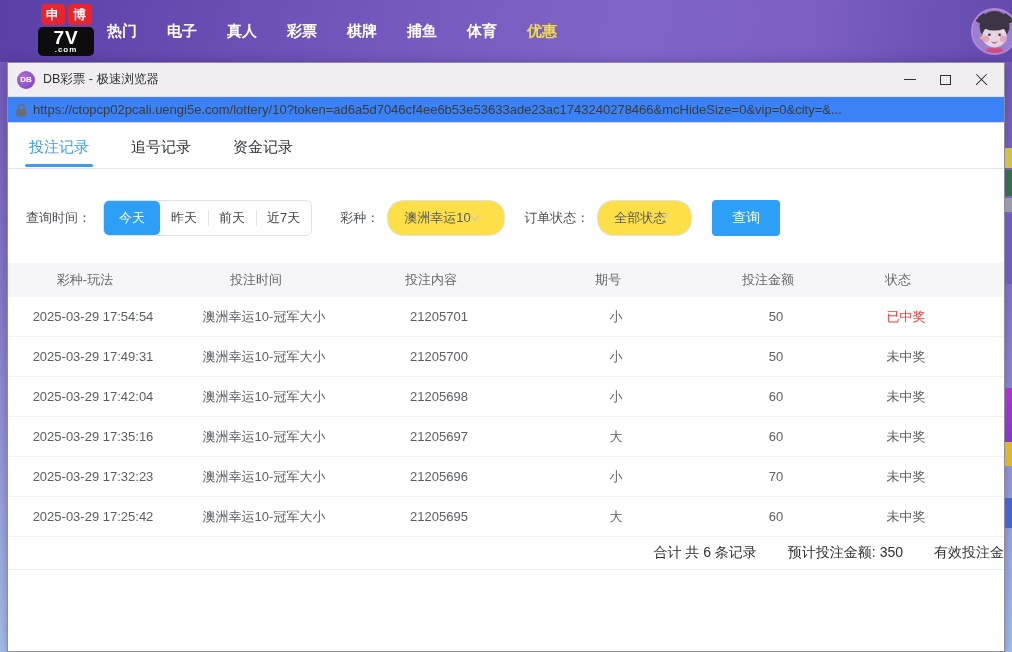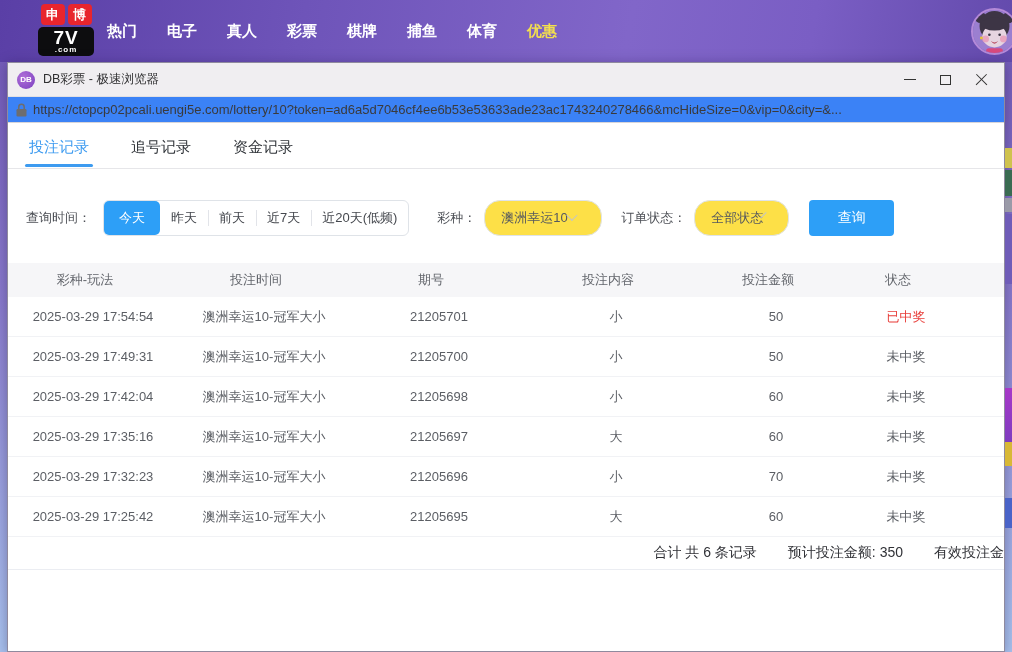--- a/index.html
+++ b/index.html
@@ -58,21 +58,21 @@
   .seg.active { background:#2d9ff7; color:#fff; border-radius:5px; padding:0 15px; }
   .seg.active + .seg::before { display:none; }
   .lbl-lottery { margin:0 8px 0 28px; }
   .lbl-status { margin:0 8px 0 19px; }
   .select { height:36px; border:1px solid #dfe3e8; border-radius:16px; display:flex; align-items:center;
     padding:0 26px 0 16px; font-size:13px; color:#55585f; cursor:pointer; background:#fde047; white-space:nowrap; }
   .sel-lottery { width:118px; }
   .sel-status { width:95px; }
   .chev { margin-left:auto; width:8px; height:8px; border-right:1.5px solid #c0c4cc; border-bottom:1.5px solid #c0c4cc;
     transform:rotate(45deg) translate(-2px,-2px); }
-  .search-btn { margin-left:20px; width:85px; height:36px; background:#2d9ff7; color:#fff; border:none;
+  .search-btn { margin-left:20px; width:68px; height:36px; background:#2d9ff7; color:#fff; border:none;
     border-radius:4px; font-size:14px; cursor:pointer; font-family:inherit; }
   
   .table { margin-top:27px; width:100%; }
   .thead,.trow { display:grid; grid-template-columns:154px 188px 162px 192px 128px 132px; align-items:center; text-align:center; }
   .thead { height:34px; background:#f6f6f8; font-size:13px; color:#63666c; }
   .trow { height:40px; font-size:13px; color:#5b5e64; border-bottom:1px solid #f1f2f5; background:#fff;padding-left:8px; }
   .c-status.won { color:#e8403c; }
   
   .summary { display:flex; justify-content:flex-end; align-items:center; gap:31px; height:33px;
     border-bottom:1px solid #ebedf2; font-size:14px; color:#303136; white-space:nowrap; overflow:hidden; }
@@ -159,41 +159,40 @@
         <div class="tab">资金记录</div>
       </div>
 
       <div class="filterbar">
         <span class="f-label lbl-time">查询时间：</span>
         <div class="seg-group">
           <div class="seg active">今天</div>
           <div class="seg">昨天</div>
           <div class="seg">前天</div>
           <div class="seg">近7天</div>
-          <div class="seg">近20天(低频)</div>
         </div>
         <span class="f-label lbl-lottery">彩种：</span>
         <div class="select sel-lottery">
           <span>澳洲幸运10</span>
           <i class="chev"></i>
         </div>
         <span class="f-label lbl-status">订单状态：</span>
         <div class="select sel-status">
           <span>全部状态</span>
           <i class="chev"></i>
         </div>
         <button class="search-btn">查询</button>
       </div>
 
       <div class="table">
         <div class="thead">
           <div>彩种-玩法</div>
           <div>投注时间</div>
+          <div>投注内容</div>
           <div>期号</div>
-          <div>投注内容</div>
           <div>投注金额</div>
           <div>状态</div>
         </div>
 
         <div class="trow">
           <div class="c-time">2025-03-29 17:54:54</div>
           <div class="c-game">澳洲幸运10-冠军大小</div>
           <div class="c-issue">21205701</div>
           <div class="c-content">小</div>
           <div class="c-amount">50</div>

